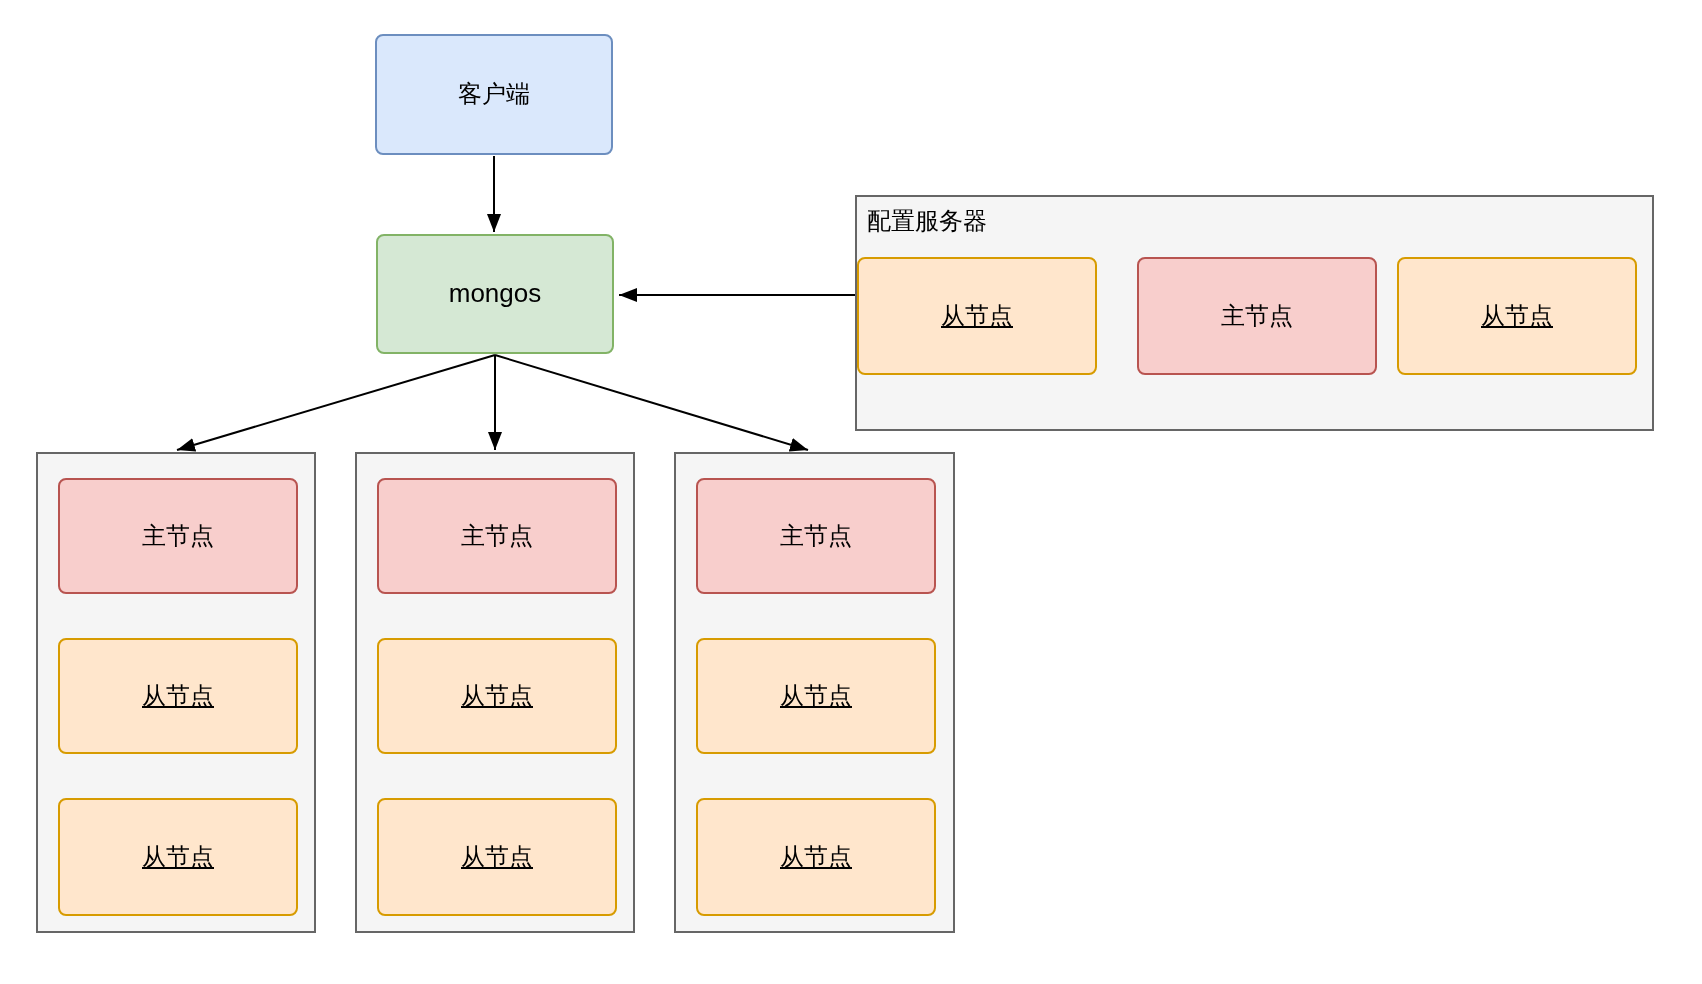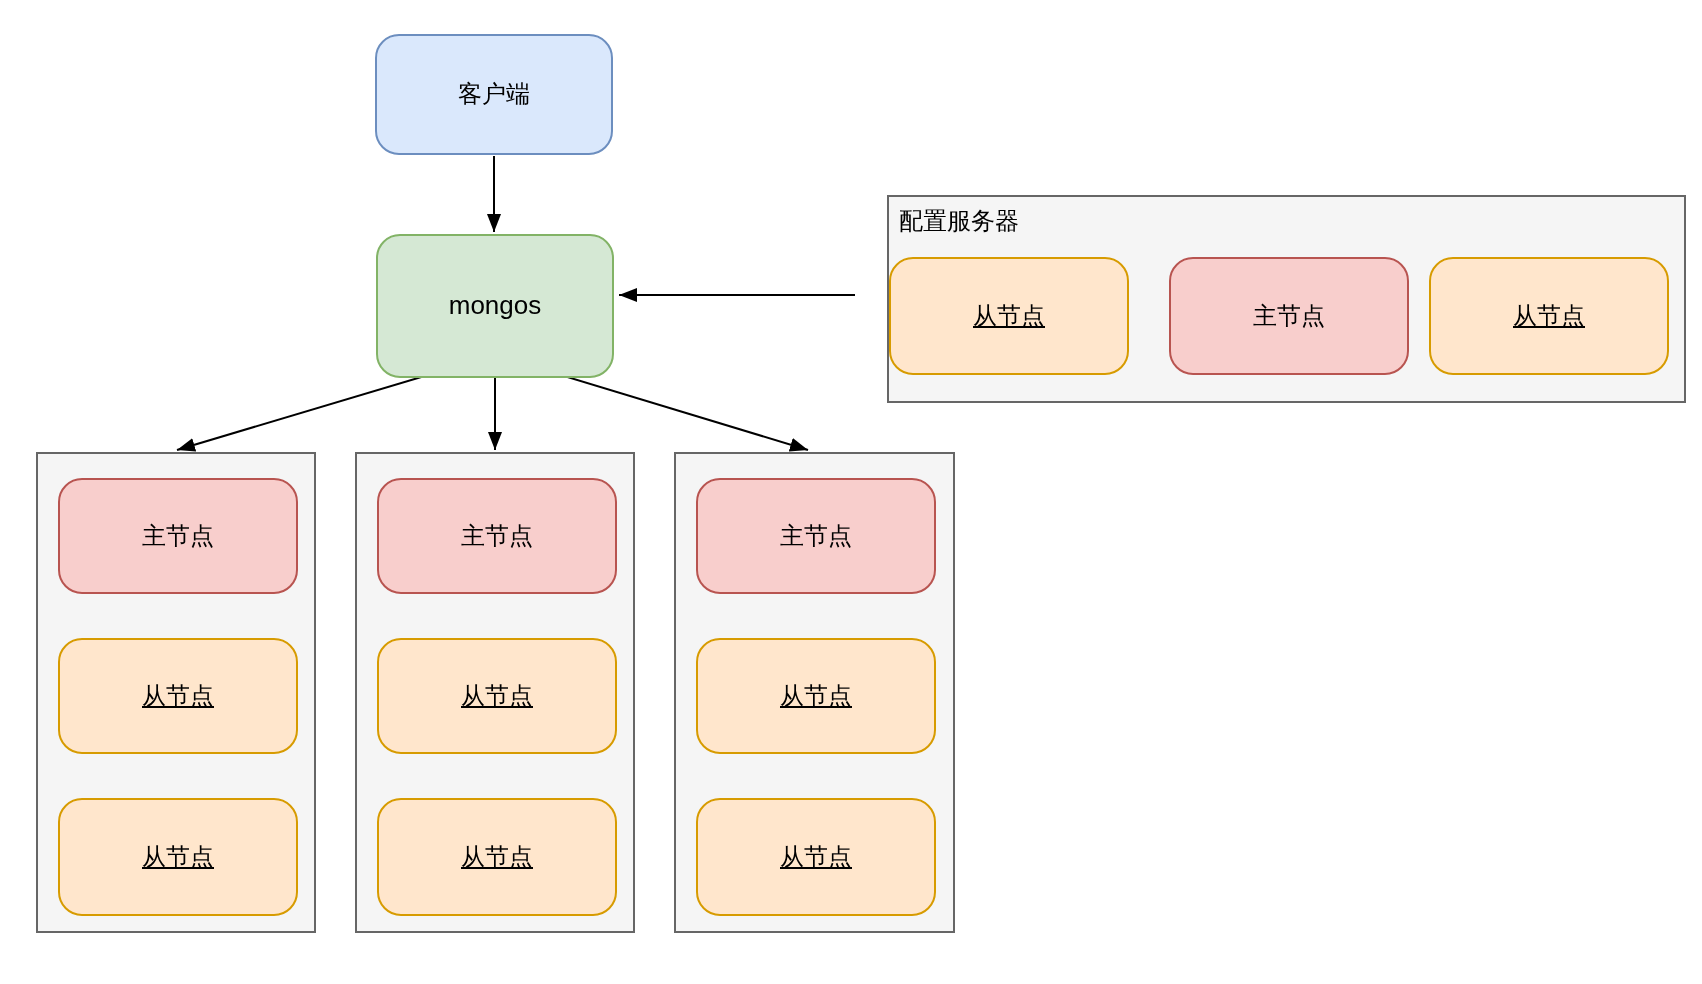--- a/index.html
+++ b/index.html
@@ -14,21 +14,21 @@
   body { font-family:"Liberation Sans","DejaVu Sans",sans-serif; color:#000; }
   .canvas {
     position:relative; width:1702px; height:984px; background:#ffffff;
     overflow:hidden;
   }
   .edges-layer { position:absolute; left:0; top:0; width:100%; height:100%; pointer-events:none; }
   .edge { stroke:var(--edge-color); stroke-width:2; fill:none; }
   .arrowhead-path { fill:var(--edge-color); }
 
   .node {
-    position:absolute; box-sizing:border-box; border:2px solid; border-radius:24px;
+    position:absolute; box-sizing:border-box; border:2px solid; border-radius:8px;
     display:flex; align-items:center; justify-content:center;
     font-size:24px; line-height:1.2; text-align:center;
   }
   .node-client { background:var(--client-fill); border-color:var(--client-stroke); }
   .node-mongos { background:var(--mongos-fill); border-color:var(--mongos-stroke); font-size:26px; }
   .node-primary { background:var(--primary-fill); border-color:var(--primary-stroke); }
   .node-secondary { background:var(--secondary-fill); border-color:var(--secondary-stroke);text-decoration:underline; }
 
   .group-container {
     position:absolute; box-sizing:border-box;
@@ -61,23 +61,23 @@
     </defs>
     <line class="edge" x1="494" y1="156" x2="494" y2="232" marker-end="url(#arrowhead)"></line>
     <line class="edge" x1="855" y1="295" x2="619" y2="295" marker-end="url(#arrowhead)"></line>
     <line class="edge" x1="495" y1="355" x2="177" y2="450" marker-end="url(#arrowhead)"></line>
     <line class="edge" x1="495" y1="355" x2="495" y2="450" marker-end="url(#arrowhead)"></line>
     <line class="edge" x1="495" y1="355" x2="808" y2="450" marker-end="url(#arrowhead)"></line>
   </svg>
 
   <div class="node node-client" style="left:375px; top:34px; width:238px; height:121px;">客户端</div>
 
-  <div class="node node-mongos" style="left:376px; top:234px; width:238px; height:144px;">mongos</div>
+  <div class="node node-mongos" style="left:376px; top:234px; width:238px; height:120px;">mongos</div>
 
-  <div class="group-container config" style="left:855px; top:195px; width:799px; height:208px;margin-left:32px;">
+  <div class="group-container config" style="left:855px; top:195px; width:799px; height:236px;">
     <div class="group-title">配置服务器</div>
     <div class="node node-primary">主节点</div>
     <div class="node node-secondary">从节点</div>
     <div class="node node-secondary">从节点</div>
   </div>
 
   <div class="group-container shard" style="left:36px; top:452px; width:280px; height:481px;">
     <div class="node node-primary">主节点</div>
     <div class="node node-secondary">从节点</div>
     <div class="node node-secondary">从节点</div>

